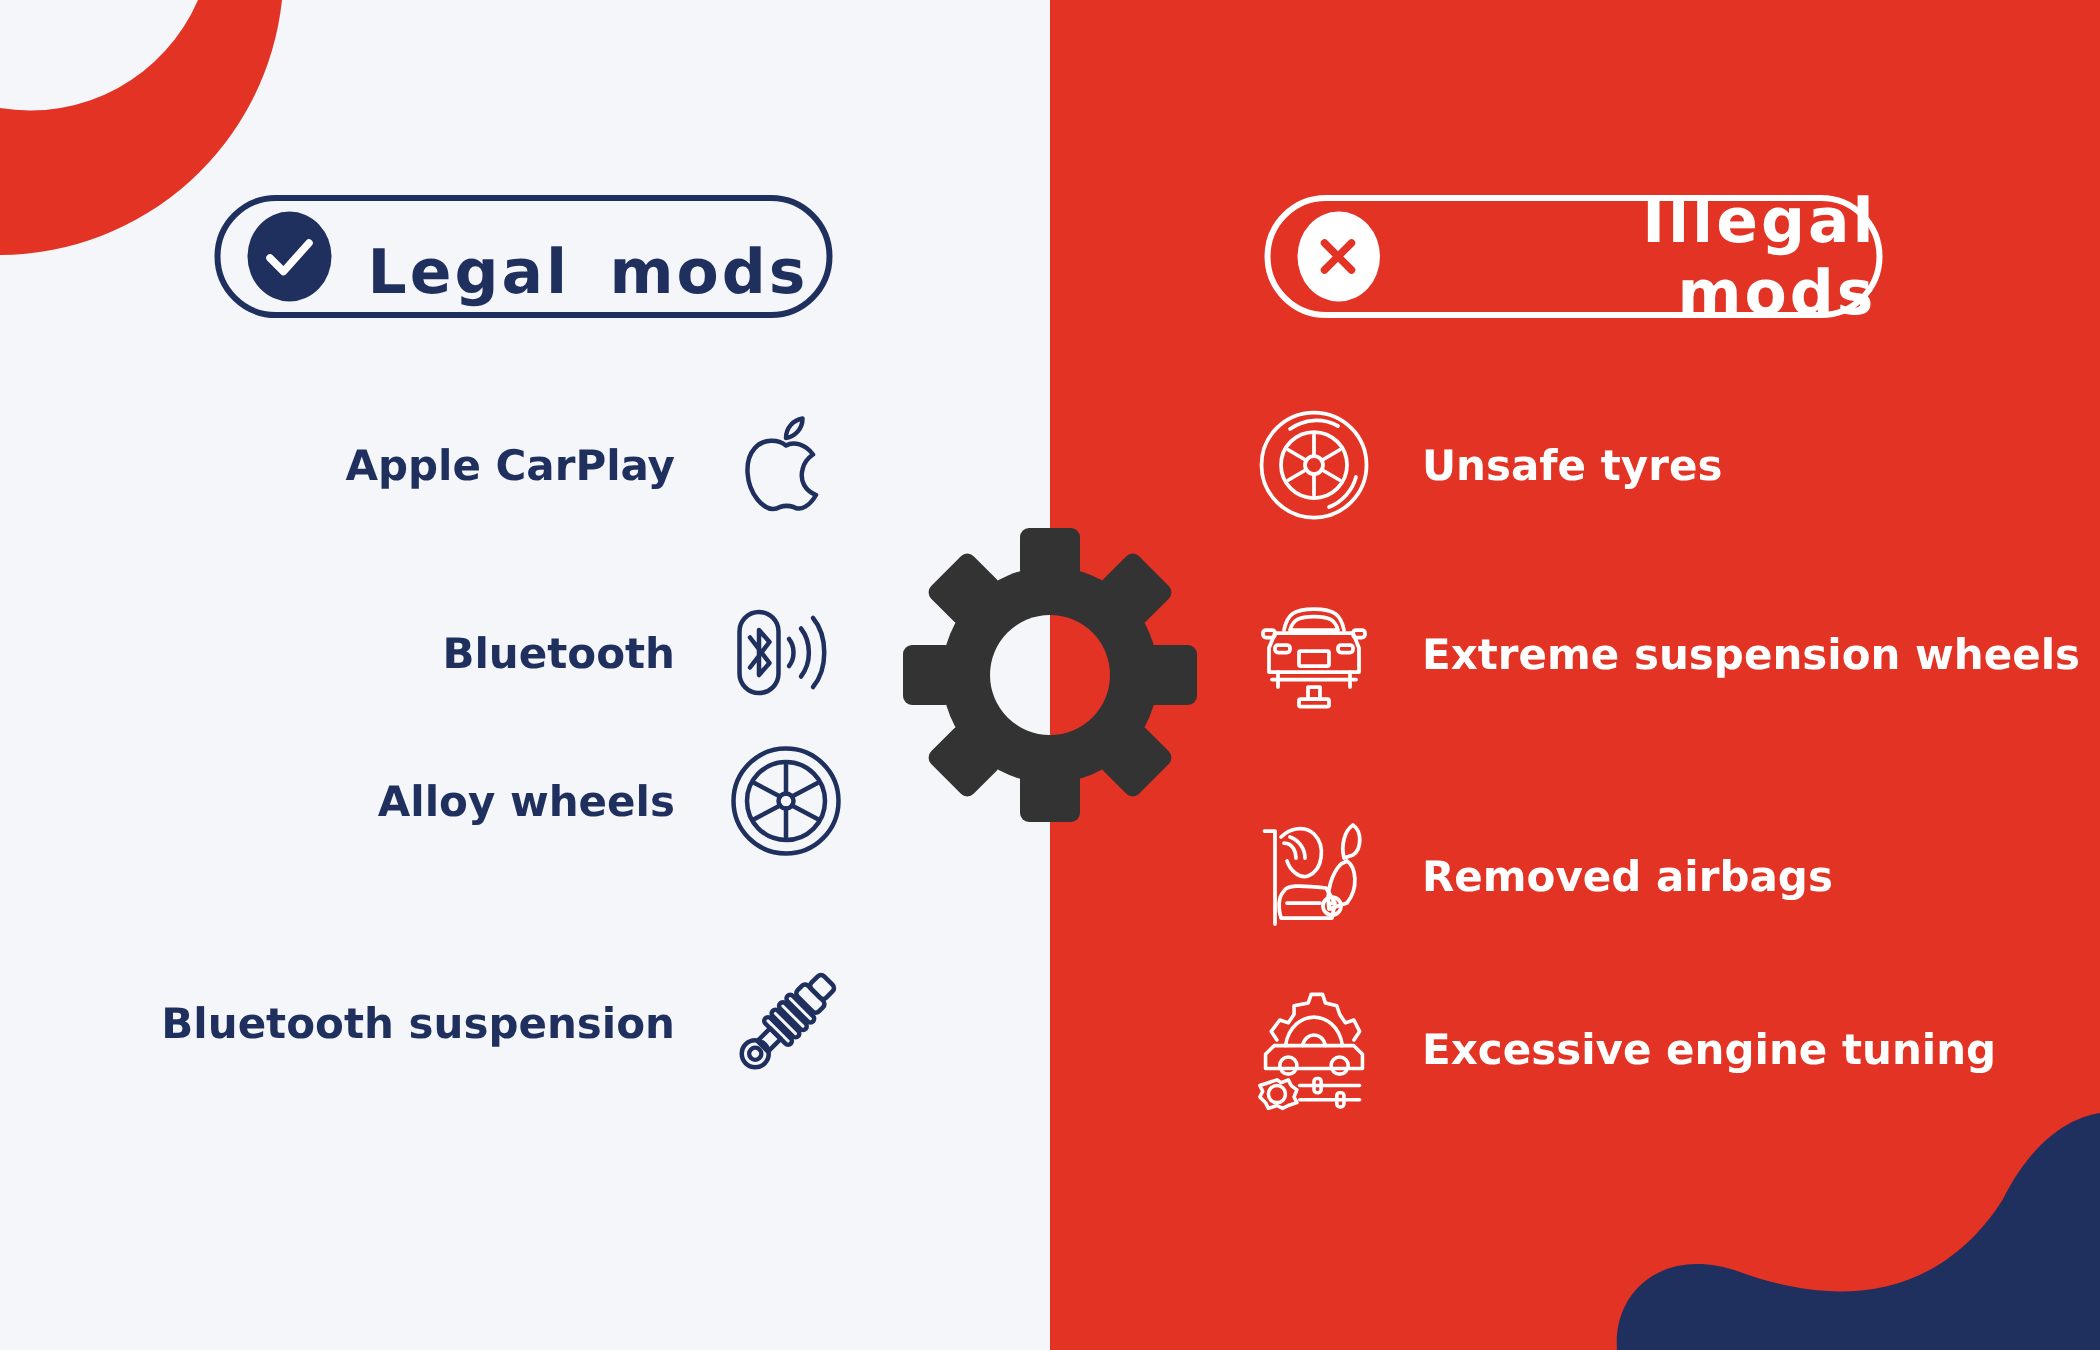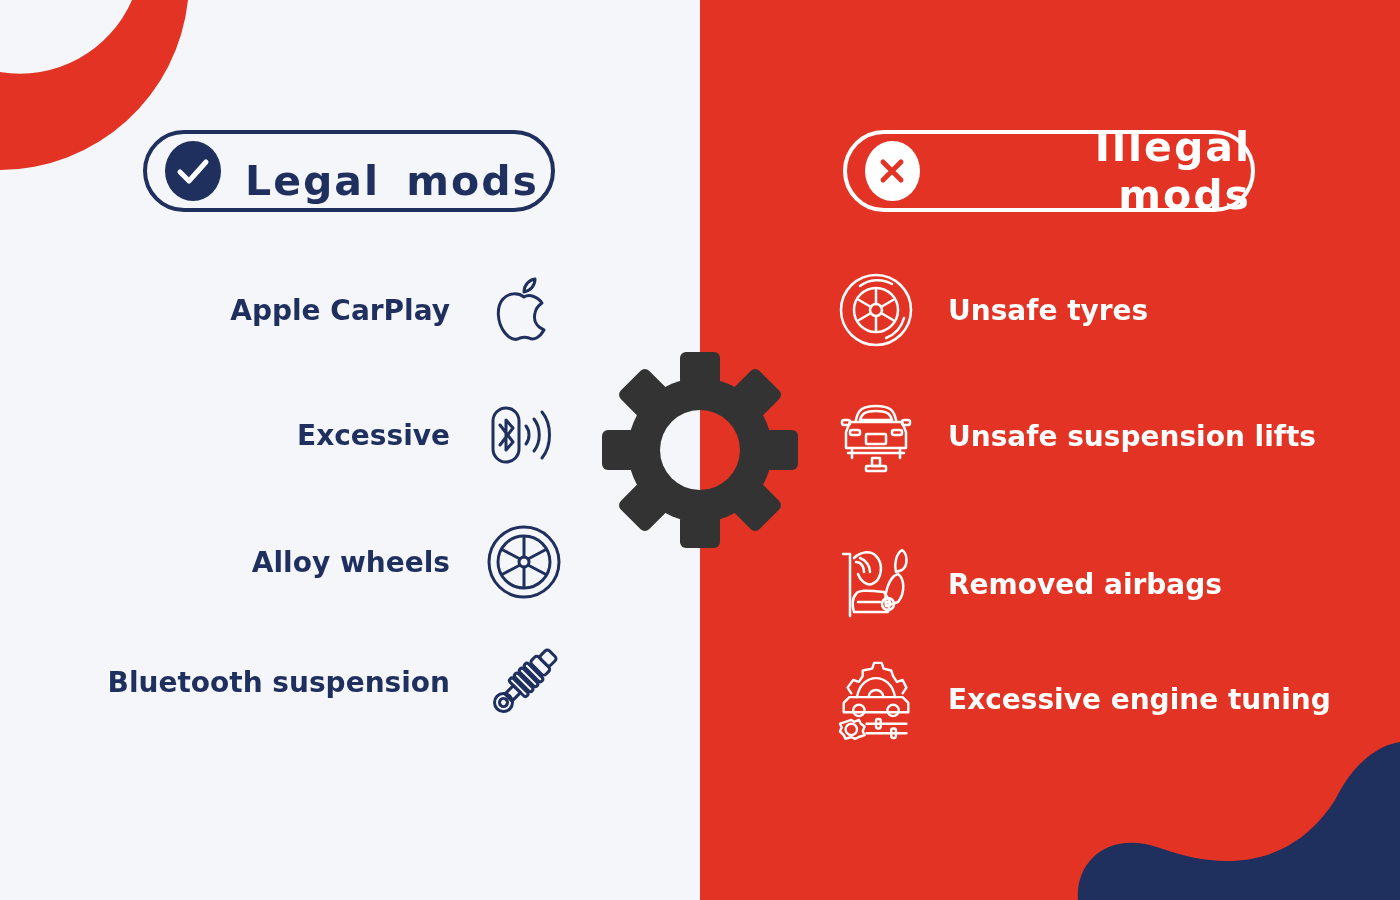--- a/index.html
+++ b/index.html
@@ -67,33 +67,33 @@
   <span class="label">Apple CarPlay</span>
   <span class="icon">
     <svg width="66" height="70" viewBox="0 0 66 70">
       <path d="M33,22 C28,18 18,17 12,24 C5,32 6,48 14,58 C19,64 24,66 29,63 C32,62 35,62 38,63 C43,66 49,62 53,55 C46,52 42,46 44,38 C45,33 48,30 51,28 C46,21 38,19 33,22 Z" fill="none" stroke="#1f2f5e" stroke-width="3" stroke-linejoin="round"></path>
       <path d="M33,17 C33,10 38,5 44,4 C44,11 39,16 33,17 Z" fill="none" stroke="#1f2f5e" stroke-width="3" stroke-linejoin="round"></path>
     </svg>
   </span>
 </div>
 
 <div class="item left-item" style="top:397px">
-  <span class="label">Excessive</span>
+  <span class="label">Bluetooth</span>
   <span class="icon">
     <svg width="72" height="66" viewBox="0 0 72 66">
       <rect x="5" y="6" width="26" height="54" rx="13" fill="none" stroke="#1f2f5e" stroke-width="3"></rect>
       <path d="M12,23 L25,40 L18,48 L18,18 L25,26 L12,43" fill="none" stroke="#1f2f5e" stroke-width="3" stroke-linejoin="round" stroke-linecap="round"></path>
       <path d="M38,24 C42,29 42,37 38,42" fill="none" stroke="#1f2f5e" stroke-width="3" stroke-linecap="round"></path>
       <path d="M46,17 C53,26 53,40 46,49" fill="none" stroke="#1f2f5e" stroke-width="3" stroke-linecap="round"></path>
       <path d="M54,10 C64,22 64,44 54,56" fill="none" stroke="#1f2f5e" stroke-width="3" stroke-linecap="round"></path>
     </svg>
   </span>
 </div>
 
-<div class="item left-item" style="top:524px">
+<div class="item left-item" style="top:496px">
   <span class="label">Alloy wheels</span>
   <span class="icon">
     <svg width="76" height="76" viewBox="0 0 76 76">
       <circle cx="38" cy="38" r="35" fill="none" stroke="#1f2f5e" stroke-width="3"></circle>
       <circle cx="38" cy="38" r="26" fill="none" stroke="#1f2f5e" stroke-width="3"></circle>
       <circle cx="38" cy="38" r="5" fill="none" stroke="#1f2f5e" stroke-width="3"></circle>
       <g stroke="#1f2f5e" stroke-width="3" stroke-linecap="round">
         <line x1="38" y1="33" x2="38" y2="14"></line>
         <line x1="42" y1="35" x2="59" y2="26"></line>
         <line x1="42" y1="41" x2="59" y2="50"></line>
@@ -158,21 +158,21 @@
         <rect x="54" y="32" width="10" height="5" rx="2"></rect>
         <rect x="28" y="36" width="20" height="10" rx="1"></rect>
         <line x1="10" y1="55" x2="66" y2="55"></line>
         <line x1="14" y1="50" x2="14" y2="60"></line>
         <line x1="62" y1="50" x2="62" y2="60"></line>
         <rect x="34" y="60" width="8" height="8"></rect>
         <rect x="28" y="68" width="20" height="5" rx="1"></rect>
       </g>
     </svg>
   </span>
-  <span class="label">Unsafe suspension lifts</span>
+  <span class="label">Extreme suspension wheels</span>
 </div>
 
 <div class="item right-item" style="top:546px">
   <span class="icon">
     <svg width="76" height="76" viewBox="0 0 76 76">
       <g fill="none" stroke="#fff" stroke-width="2.5" stroke-linejoin="round" stroke-linecap="round">
         <path d="M5,8 L12,8 L12,70"></path>
         <path d="M16,12 C22,6 32,4 38,10 C46,18 44,34 34,38 C28,40 22,34 20,28"></path>
         <path d="M18,16 C24,16 26,22 26,26"></path>
         <path d="M22,12 C28,14 32,20 32,26"></path>

